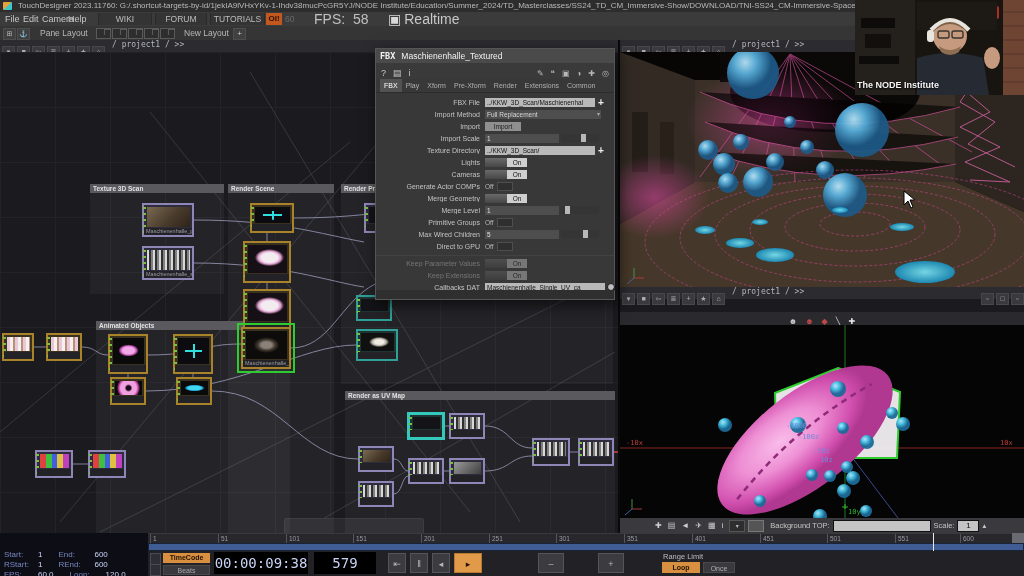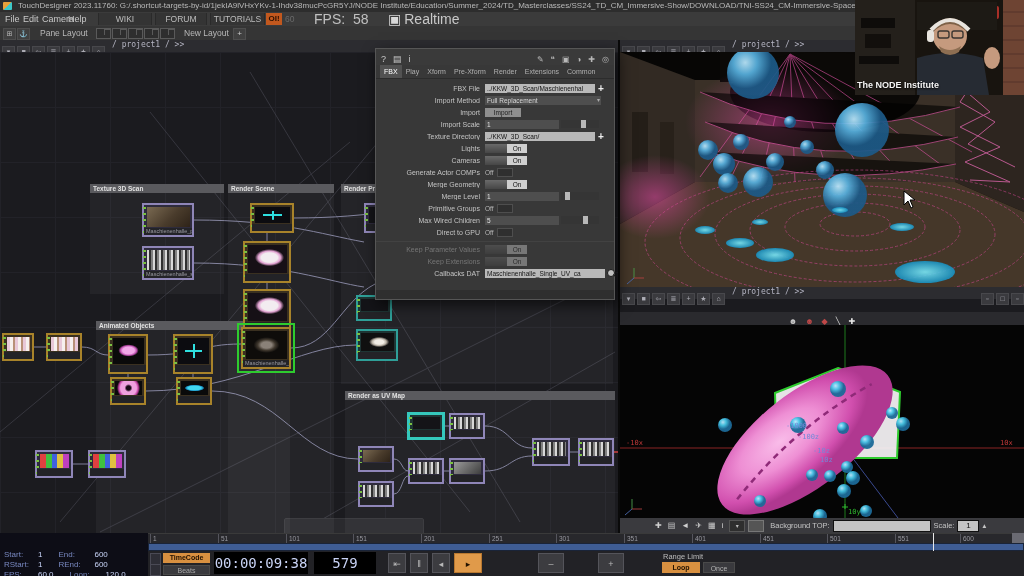--- a/index.html
+++ b/index.html
@@ -382,20 +382,23 @@
         <div class="thumb t-bw"></div>
         <div class="nlabel"></div>
       </div>
       <div class="node nc-purple" style="left: 578px; top: 386px; width: 36px; height: 28px;">
         <div class="thumb t-bw"></div>
         <div class="nlabel"></div>
       </div>
     </div>
 
   <div class="abs" id="dialog">
+    <div id="dlg-title">
+      <b>FBX</b><span>Maschienenhalle_Textured</span>
+    </div>
     <div id="dlg-icons">
       <span><span class="ic">?</span><span class="ic">▤</span><span class="ic">i</span></span>
       <span class="spacer"></span>
       <span><span class="ric">✎</span><span class="ric">❝</span><span class="ric">▣</span><span class="ric">◑</span><span class="ric">✚</span><span class="ric">◎</span></span>
     </div>
     <div id="dlg-tabs">
         <span class="dtab active">FBX</span>
         <span class="dtab">Play</span>
         <span class="dtab">Xform</span>
         <span class="dtab">Pre-Xform</span>

